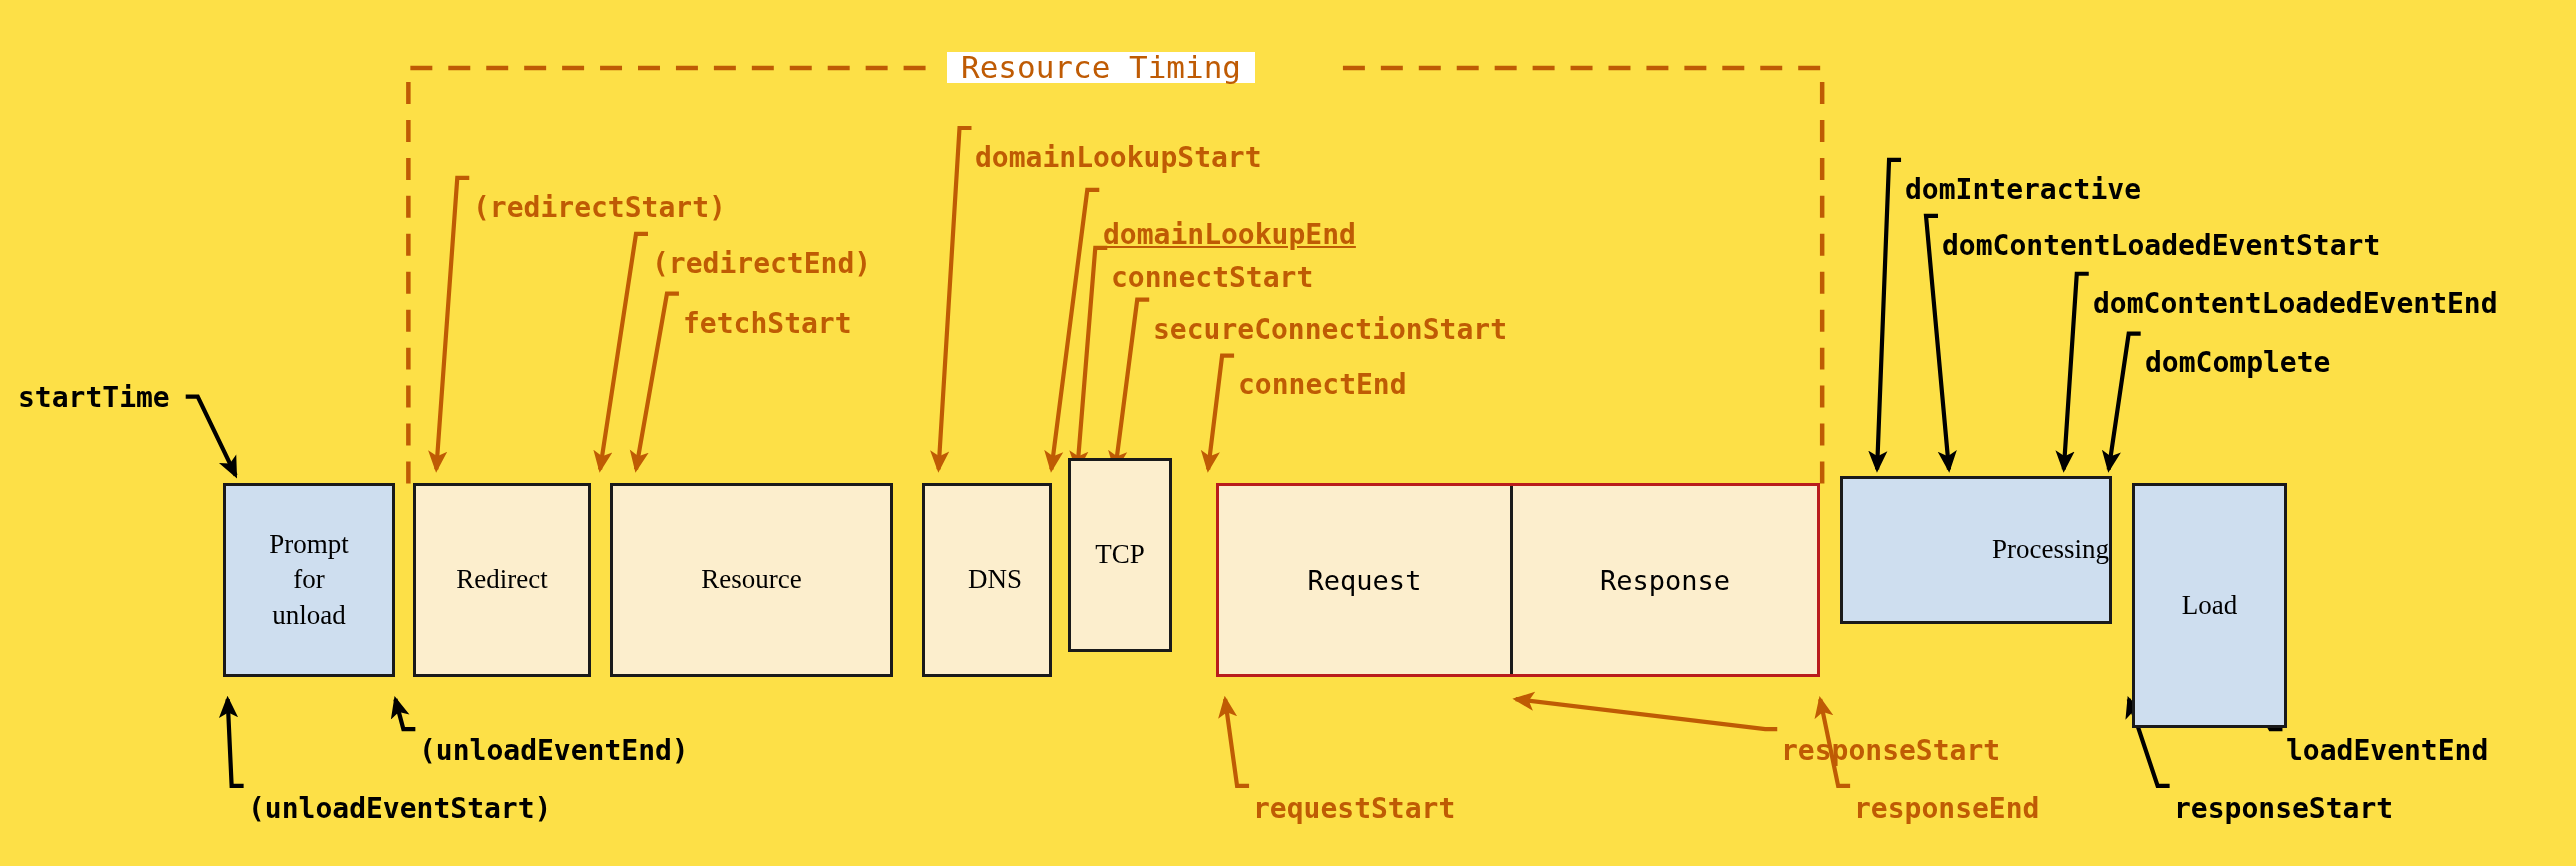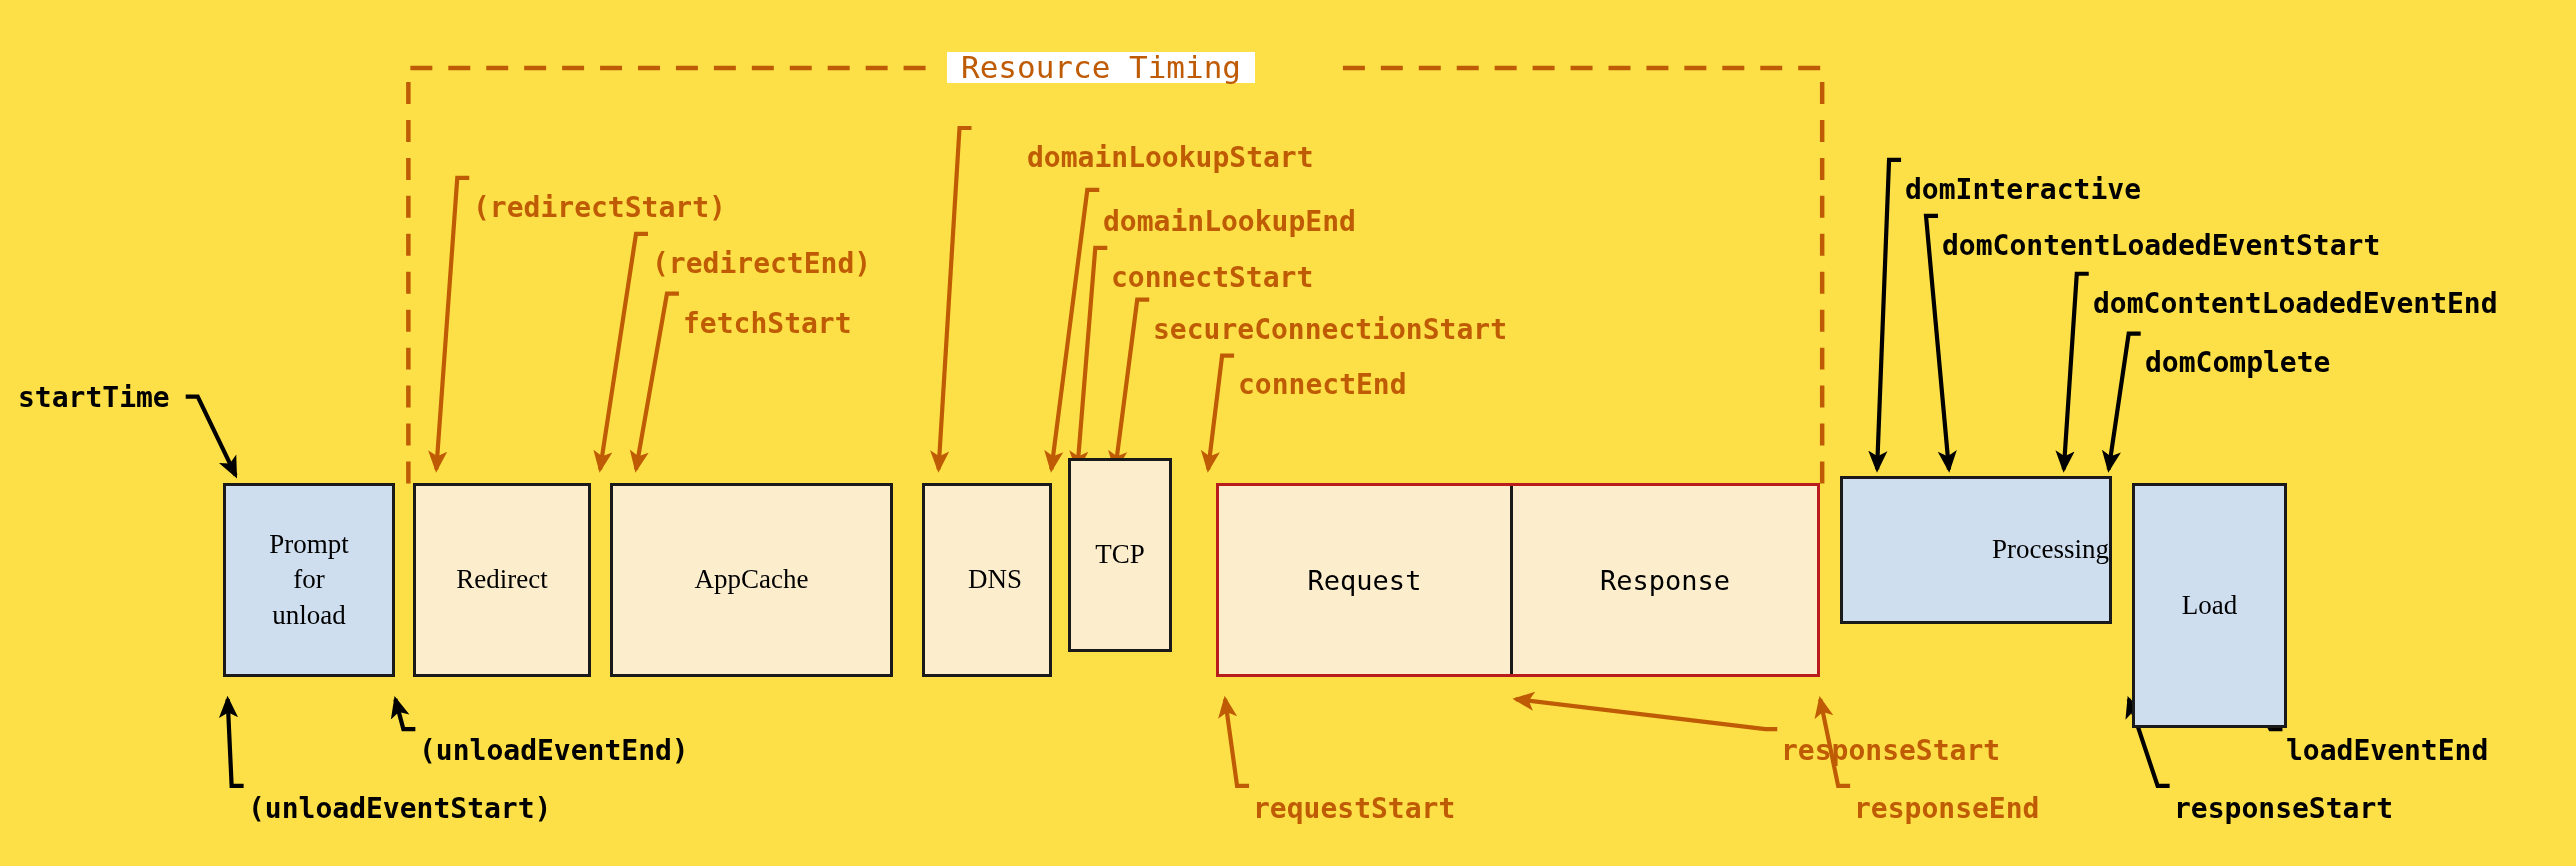--- a/index.html
+++ b/index.html
@@ -148,21 +148,21 @@
     <span style="white-space:pre-line;">Prompt
 for
 unload</span>
   </div>
 
   <div class="phase-box fill-cream" style="left:413px; top:483px; width:178px; height:194px;">
     <span>Redirect</span>
   </div>
 
   <div class="phase-box fill-cream" style="left:610px; top:483px; width:283px; height:194px;">
-    <span>AppCache</span>
+    <span>Resource</span>
   </div>
 
   <div class="phase-box fill-cream" style="left:922px; top:483px; width:130px; height:194px;padding-left:16px;">
     <span>DNS</span>
   </div>
 
   <div class="phase-box fill-cream" style="left:1068px; top:458px; width:104px; height:194px;">
     <span>TCP</span>
   </div>
 
@@ -185,23 +185,23 @@
   </div>
 
   <div class="lbl lbl-black" style="left:18px; top:384px; font-size:28px;">startTime</div>
 
   <div class="lbl lbl-orange" style="left:473px; top:194px; font-size:28px;">(redirectStart)</div>
 
   <div class="lbl lbl-orange" style="left:652px; top:250px; font-size:28px;">(redirectEnd)</div>
 
   <div class="lbl lbl-orange" style="left:683px; top:310px; font-size:28px;">fetchStart</div>
 
-  <div class="lbl lbl-orange" style="left:1027px; top:144px; font-size:28px;">domainLookupStart</div>
-
-  <div class="lbl lbl-orange" style="left:1103px; top:208px; font-size:28px;">domainLookupEnd</div>
+  <div class="lbl lbl-orange" style="left:975px; top:144px; font-size:28px;">domainLookupStart</div>
+
+  <div class="lbl lbl-orange" style="left:1103px; top:221px; font-size:28px;text-decoration:underline;">domainLookupEnd</div>
 
   <div class="lbl lbl-orange" style="left:1111px; top:264px; font-size:28px;">connectStart</div>
 
   <div class="lbl lbl-orange" style="left:1153px; top:316px; font-size:28px;">secureConnectionStart</div>
 
   <div class="lbl lbl-orange" style="left:1238px; top:371px; font-size:28px;">connectEnd</div>
 
   <div class="lbl lbl-black" style="left:1905px; top:176px; font-size:28px;">domInteractive</div>
 
   <div class="lbl lbl-black" style="left:1942px; top:232px; font-size:28px;">domContentLoadedEventStart</div>

